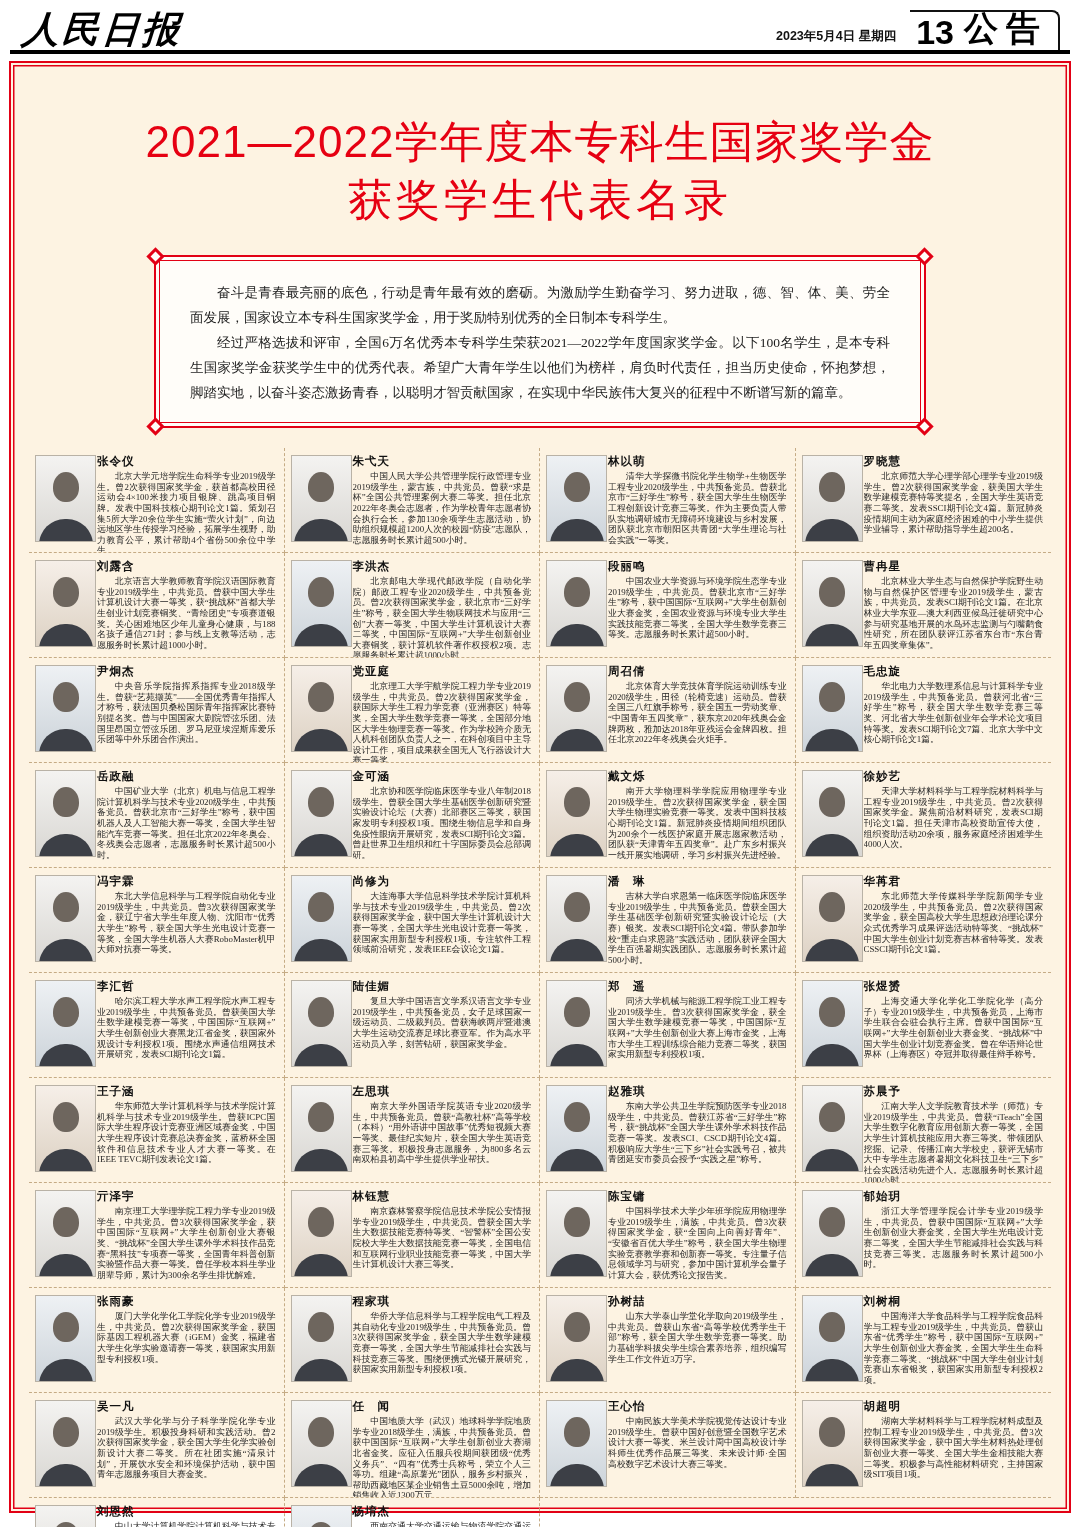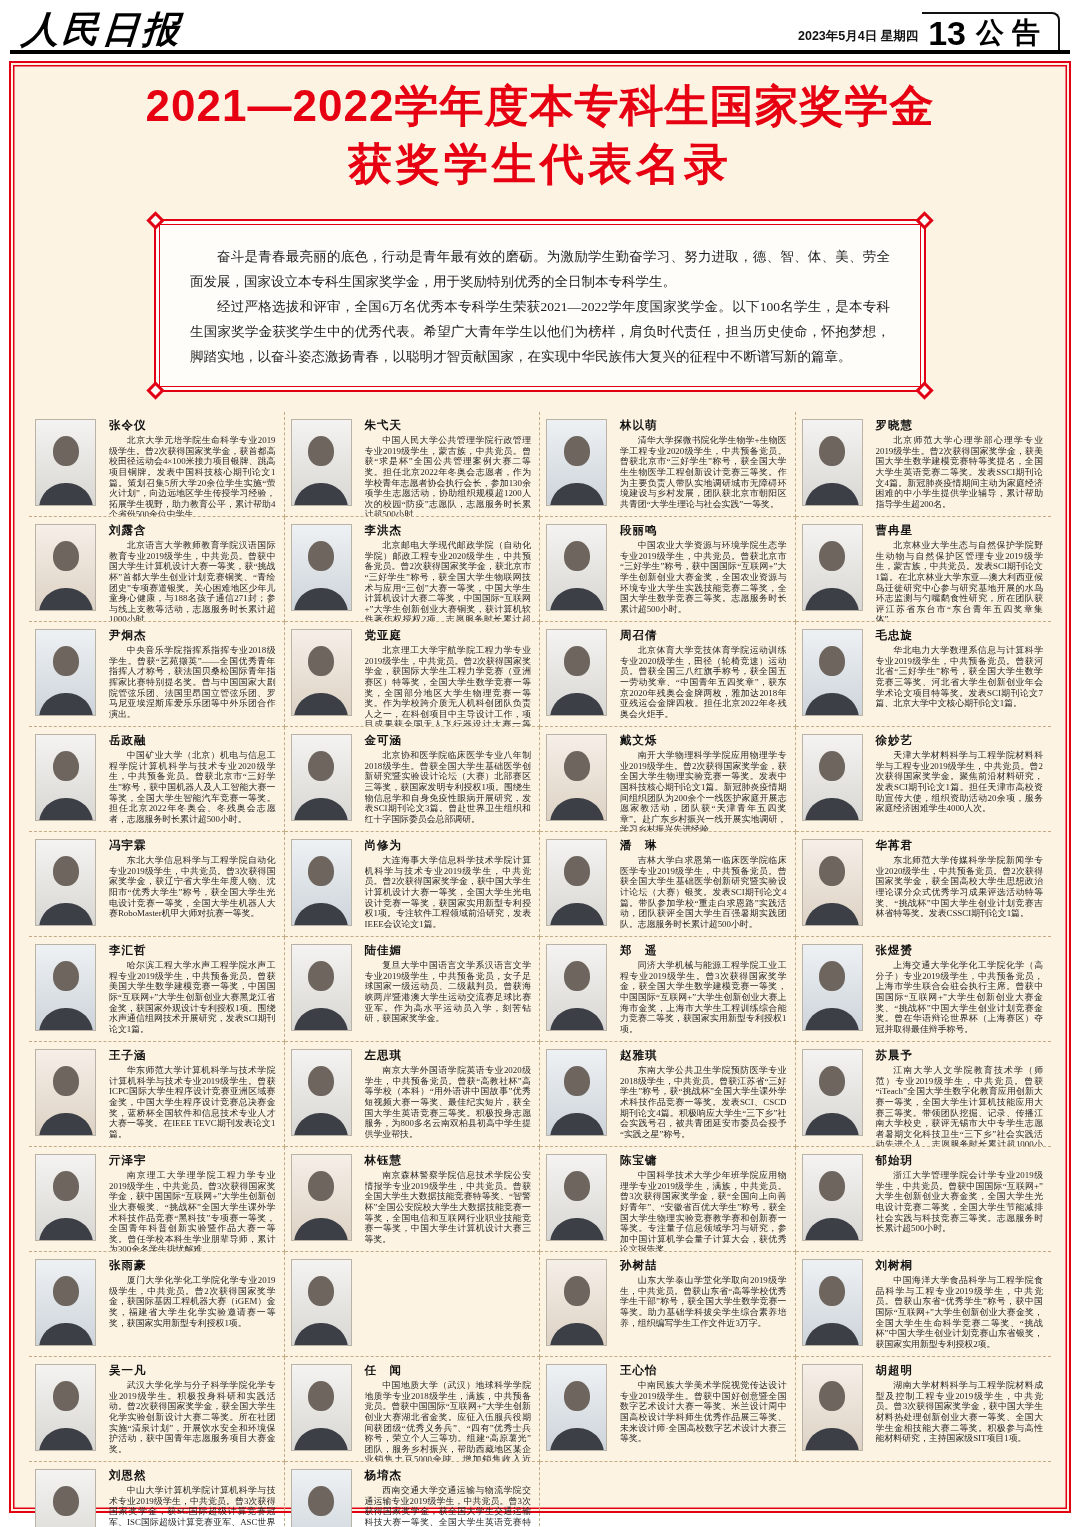--- a/index.html
+++ b/index.html
@@ -3,50 +3,50 @@
 <meta charset="utf-8">
 <style>
   * { margin:0; padding:0; box-sizing:border-box; }
   html,body { width:1080px; background:#ffffff; font-family:"Liberation Serif","DejaVu Serif",serif; }
   body { width:1080px; height:1527px; overflow:hidden; position:relative; }
 
   
   .masthead { height:50px; padding:6px 20px 0 22px; display:flex; justify-content:space-between; align-items:flex-end; }
   .logo { font-size:37px; font-weight:bold; font-style:italic; letter-spacing:3px; color:#000;
           font-family:"DejaVu Serif","Liberation Serif",serif; transform:skewX(-4deg); line-height:1; padding-bottom:2px; }
-  .mast-right { display:flex; align-items:flex-end; gap:4px;margin-left:22px; }
+  .mast-right { display:flex; align-items:flex-end; gap:14px;margin-left:22px; }
   .mast-date { font-size:12.5px; font-weight:bold; color:#111; padding-bottom:5px; font-family:"Liberation Sans","DejaVu Sans",sans-serif; }
   .pagefold { display:flex; align-items:center; gap:10px; border-top:2px solid #111; border-right:2px solid #111;
               border-top-right-radius:8px; padding:2px 10px 0 6px; }
   .page-num { font-size:34px; font-weight:bold; line-height:1; font-family:"Liberation Sans","DejaVu Sans",sans-serif; }
-  .section-name { font-size:28px; font-weight:bold; line-height:1.05; letter-spacing:8px; font-family:Liberation Sans, sans-serif; }
+  .section-name { font-size:34px; font-weight:bold; line-height:1.05; letter-spacing:8px; font-family:Liberation Mono, monospace; }
   .mast-rule { margin:0 10px; border-top:1.5px solid #000; height:4px; border-bottom:3px solid #000; }
 
   
   .frame { margin:7px 9px 0; height:1452px; background:#fdf3e2; border:2.5px solid #e20015; position:relative;
            box-shadow: inset 0 0 0 2px #fdf3e2, inset 0 0 0 3.5px #e20015; padding:2px 6px; }
 
   
-  .main-title { text-align:center; color:#e60012; font-weight:bold; font-family:"Liberation Sans","DejaVu Sans",sans-serif;
-                margin-top:12px; line-height:1.32; }
+  .main-title { text-align:center; color:#e60012; font-weight:normal; font-family:"Liberation Sans","DejaVu Sans",sans-serif;
+                margin-top:48px; line-height:1.32; }
   .main-title .t1 { font-size:44px; letter-spacing:1px; display:block; }
   .main-title .t2 { font-size:44px; letter-spacing:4px; display:block; }
 
   
   .intro-box { width:772px; margin:26px auto 6px; background:#fffdf9; border:2px solid #e20015; position:relative;
                box-shadow: inset 0 0 0 3px #fffdf9, inset 0 0 0 4px #e20015; padding:24px 34px 20px; }
   .intro-box p { font-size:13.5px; line-height:1.85; text-indent:2em; color:#1c1c1c; text-align:justify; }
   .corner { position:absolute; width:13px; height:13px; background:#e20015; transform:rotate(45deg); }
   .corner.tl { top:-7px; left:-7px; } .corner.tr { top:-7px; right:-7px; }
   .corner.bl { bottom:-7px; left:-7px; } .corner.br { bottom:-7px; right:-7px; }
   .corner::after { content:""; position:absolute; inset:3px; background:#fffdf9; transform:rotate(0deg); }
 
   
   .grid { margin:20px 12px 0; display:grid; grid-template-columns:repeat(4,1fr); }
-  .cell { height:105px; padding:7px 8px 0 6px; display:flex; gap:13px; overflow:hidden;
+  .cell { height:105px; padding:7px 8px 0 6px; display:flex; gap:1px; overflow:hidden;
           border-right:1px dashed #c5ab85; border-bottom:1px dashed #c5ab85; }
   .cell:nth-child(4n) { border-right:none; }
   .cell:nth-child(n+41) { border-bottom:none; }
   .photo { width:61px; height:87px; flex:0 0 61px; border:1px solid #b9b2a6; position:relative; overflow:hidden;
            background:linear-gradient(#f4f3f1 0%,#d9d7d3 100%); }
   .cell:nth-child(3n) .photo { background:linear-gradient(#eef1f4 0%,#cdd4da 100%); }
   .cell:nth-child(5n) .photo { background:linear-gradient(#f6efe8 0%,#ddd2c4 100%); }
   .photo::before { content:""; position:absolute; left:50%; top:16px; width:26px; height:30px; margin-left:-13px;
                    border-radius:50% 50% 46% 46%; background:#6e665e; }
   .photo::after { content:""; position:absolute; left:50%; bottom:-12px; width:54px; height:34px; margin-left:-27px;
@@ -349,20 +349,24 @@
   <div class="cell">
     <div class="photo"></div>
     <div class="info">
       <div class="s-name">张雨豪</div>
       <div class="s-bio">厦门大学化学化工学院化学专业2019级学生，中共党员。曾2次获得国家奖学金，获国际基因工程机器大赛（iGEM）金奖，福建省大学生化学实验邀请赛一等奖，获国家实用新型专利授权1项。</div>
     </div>
   </div>
 
   <div class="cell">
     <div class="photo"></div>
+    <div class="info">
+      <div class="s-name">程家琪</div>
+      <div class="s-bio">华侨大学信息科学与工程学院电气工程及其自动化专业2019级学生，中共预备党员。曾3次获得国家奖学金，获全国大学生数学建模竞赛一等奖，全国大学生节能减排社会实践与科技竞赛三等奖。围绕便携式光镊开展研究，获国家实用新型专利授权1项。</div>
+    </div>
   </div>
 
   <div class="cell">
     <div class="photo"></div>
     <div class="info">
       <div class="s-name">孙树喆</div>
       <div class="s-bio">山东大学泰山学堂化学取向2019级学生，中共党员。曾获山东省“高等学校优秀学生干部”称号，获全国大学生数学竞赛一等奖。助力基础学科拔尖学生综合素养培养，组织编写学生工作文件近3万字。</div>
     </div>
   </div>
 

